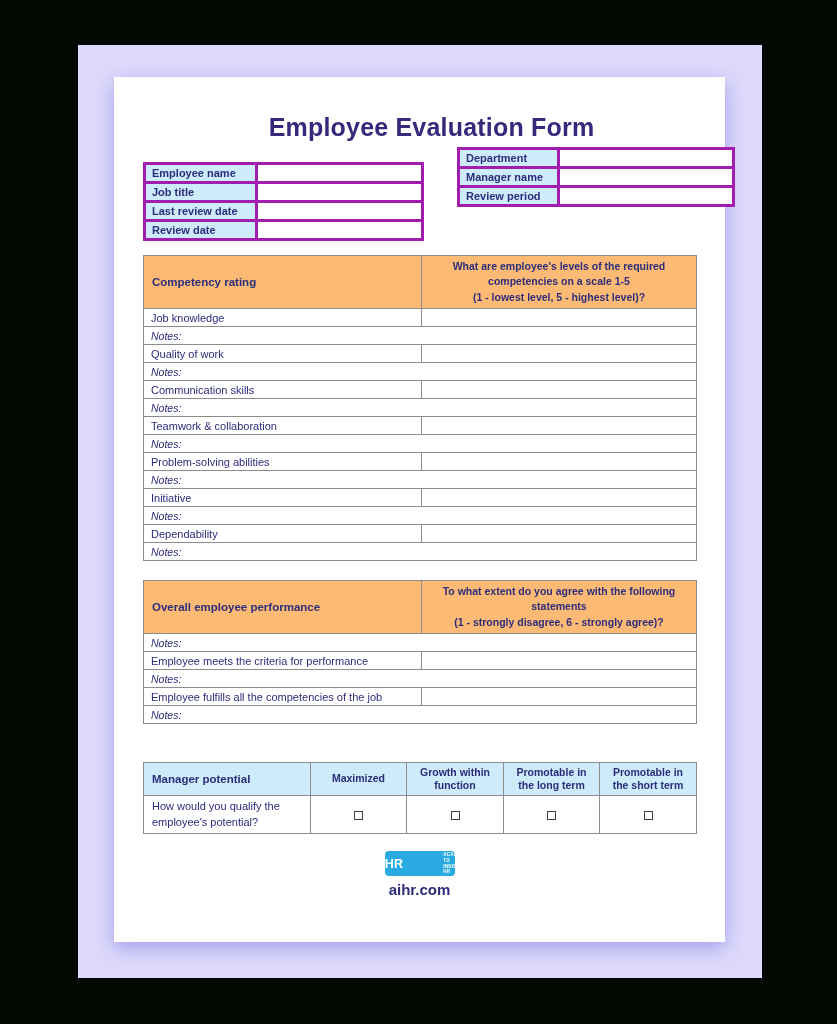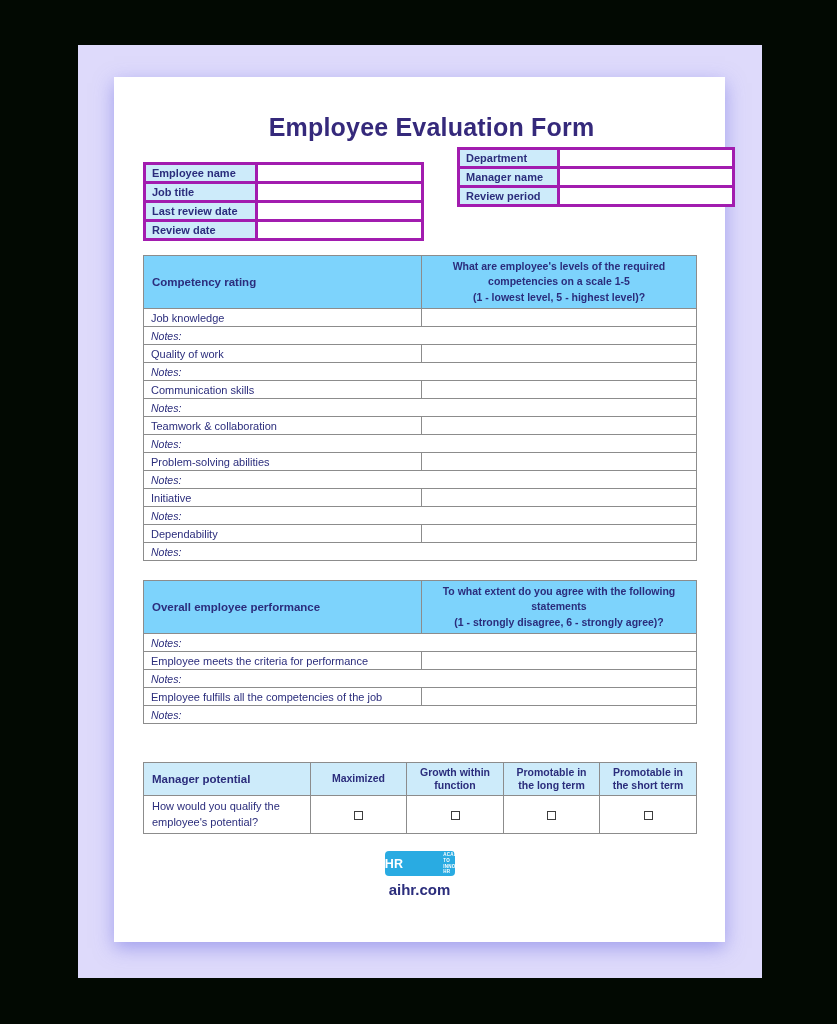--- a/index.html
+++ b/index.html
@@ -34,21 +34,21 @@
   .info td.lbl {
     background: #CDEBFA; color: #2B2D7C; font-weight: bold; padding: 0 6px;
   }
   .info td.val { background: #fff; }
   .info-left  { left: 29px; top: 85px; width: 278px; }
   .info-right { left: 307px; top: 70px; width: 275px; margin-left: 36px; }
 
   
   .big { border: 1px solid #585858; }
   .big td { border: 1px solid #8c8c8c; color: #2B2D7C; }
-  .big tr.head td { background: #7dd3fc; height: 53px; vertical-align: middle; }
+  .big tr.head td { background: #fdba74; height: 53px; vertical-align: middle; }
   .big td.hl { font-weight: bold; font-size: 11.5px; padding: 0 8px; }
   .big td.hr {
     font-weight: bold; font-size: 10.5px; text-align: center; line-height: 1.45;
     padding: 2px 8px;
   }
   .big tr.item td { height: 18px; font-size: 11px; padding: 0 7px; }
   .big tr.notes td { height: 18px; font-size: 10.5px; font-style: italic; padding: 0 7px; }
   .competency  { left: 29px; top: 178px; width: 553px; }
   .performance { left: 29px; top: 503px; width: 553px; }
 

